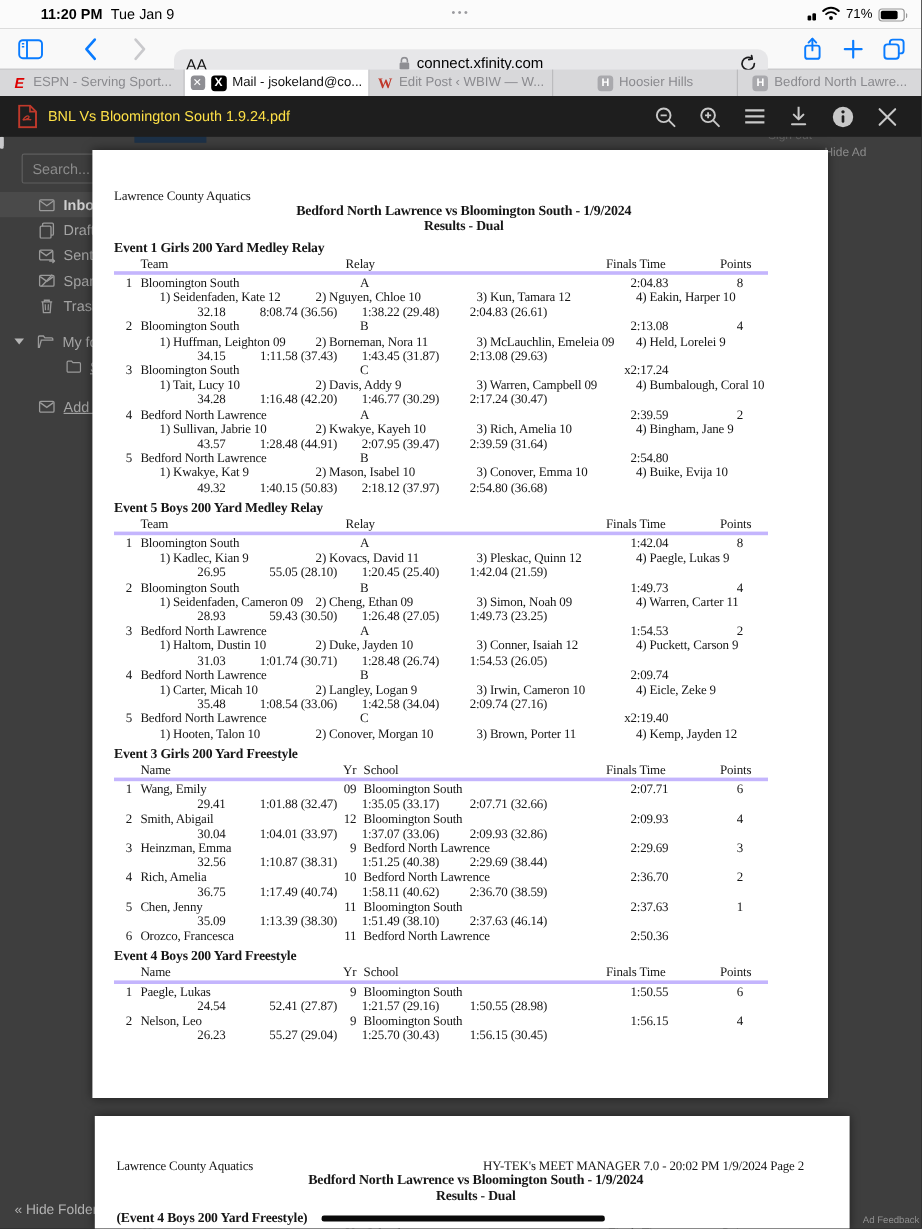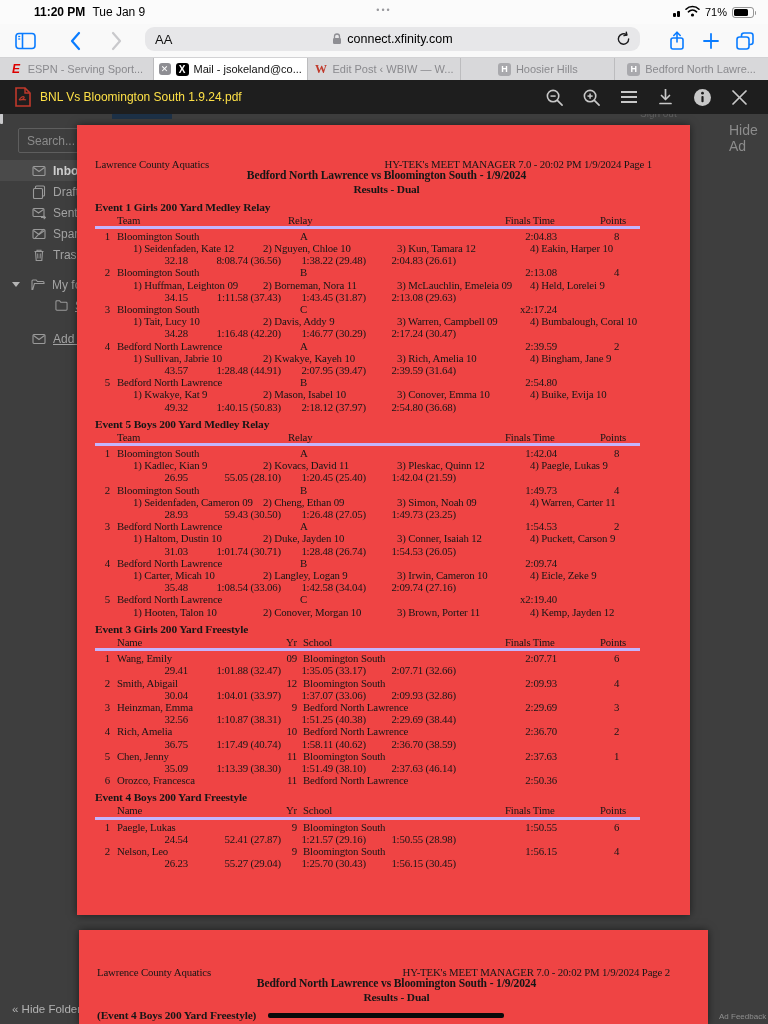--- a/index.html
+++ b/index.html
@@ -16,21 +16,21 @@
   .cellbars{display:flex;align-items:flex-end;gap:1.5px;height:10px;}
   .cellbars i{width:2.5px;border-radius:1px;background:#000;display:block;}
   .cellbars i.dim{background:#c9c9cb;}
   .batt{position:relative;width:22px;height:11px;border:1px solid rgba(0,0,0,.4);border-radius:3px;}
   .batt::after{content:"";position:absolute;right:-3px;top:3px;width:1.5px;height:4px;background:rgba(0,0,0,.4);border-radius:0 1px 1px 0;}
   .batt i{position:absolute;left:1px;top:1px;bottom:1px;width:70%;background:#000;border-radius:1.5px;}
 
   
   .navbar{position:absolute;left:0;top:24px;width:768px;height:34px;background:#f9f9f9;border-bottom:1px solid #d2d2d4;display:flex;align-items:center;z-index:30;}
   .nav-btn{display:flex;align-items:center;justify-content:center;width:34px;height:30px;cursor:pointer;}
-  .pill{position:absolute;left:145px;top:3px;width:495px;height:16px;background:#e7e7e9;border-radius:9px;display:flex;align-items:center;padding:12px 10px;}
+  .pill{position:absolute;left:145px;top:17px;width:495px;height:16px;background:#e7e7e9;border-radius:9px;display:flex;align-items:center;padding:12px 10px;}
   .reader{font-size:13px;color:#111;letter-spacing:0;}
   .urlwrap{position:absolute;left:0;right:0;display:flex;align-items:center;justify-content:center;gap:5px;pointer-events:none;}
   .url{font-size:12.5px;color:#000;}
   .pill .reload{position:absolute;right:9px;top:4px;}
   .navright{position:absolute;right:6px;top:2px;display:flex;}
 
   
   .tabbar{position:absolute;left:0;top:58px;width:768px;height:22px;background:#d8d8da;display:flex;z-index:30;}
   .tab{flex:1 1 0;display:flex;align-items:center;justify-content:center;gap:5px;font-size:11px;color:#8a8a8e;border-right:1px solid #bcbcbe;overflow:hidden;white-space:nowrap;cursor:pointer;}
   .tab:last-child{border-right:none;}
@@ -47,41 +47,41 @@
   .pdficon{width:18px;height:20px;margin:0 8px 0 14px;position:relative;flex:0 0 auto;}
   .pdficon svg{display:block;}
   .pdftitle{color:#fde047;font-size:12px;}
   .pdfactions{position:absolute;right:10px;top:0;height:34px;display:flex;align-items:center;gap:0;}
   .pdfactions .abtn{width:37px;height:34px;display:flex;align-items:center;justify-content:center;cursor:pointer;}
 
   
   .dim{position:absolute;left:0;top:114px;width:768px;height:910px;background:#3e3e3e;z-index:1;}
   .bluebar{position:absolute;left:112px;top:-1px;width:60px;height:6px;background:#1d3147;}
   .signout{position:absolute;left:640px;top:-6px;color:#5f5f5f;font-size:10px;}
-  .hidead{position:absolute;left:729px;top:8px;color:#8c8c8c;font-size:14px;cursor:pointer;}
+  .hidead{position:absolute;left:687px;top:8px;color:#8c8c8c;font-size:10px;cursor:pointer;}
   .search{position:absolute;left:18px;top:14px;width:190px;height:25px;background:transparent;border:1px solid #5e5e5e;border-radius:2px;color:#9a9a9a;font-size:12px;padding:0 8px;outline:none;}
   .search::placeholder{color:#8b8b8b;}
   .menu{position:absolute;left:0;top:46px;width:240px;}
   .mrow{display:flex;align-items:center;height:21px;color:#a3a3a3;font-size:12px;cursor:pointer;}
   .mrow .mic{width:14px;height:14px;margin-left:32px;margin-right:7px;flex:0 0 auto;}
   .mrow.active{background:#4a4a4a;color:#cfcfcf;font-weight:bold;}
   .foldrow{display:flex;align-items:center;height:21px;margin-top:9px;color:#a3a3a3;font-size:12px;cursor:pointer;}
   .caret{margin-left:12px;width:0;height:0;border-left:4.5px solid transparent;border-right:4.5px solid transparent;border-top:5px solid #b5b5b5;}
   .foldrow .mic{width:14px;height:14px;margin-left:11px;margin-right:7px;}
   .subrow{display:flex;align-items:center;height:21px;color:#a3a3a3;font-size:12px;cursor:pointer;}
   .subrow .mic{width:13px;height:13px;margin-left:55px;margin-right:7px;}
   .subrow span,.addrow span{text-decoration:underline;}
   .addrow{display:flex;align-items:center;height:21px;margin-top:12px;color:#a3a3a3;font-size:12px;cursor:pointer;}
   .addrow .mic{width:14px;height:14px;margin-left:32px;margin-right:7px;}
 
   .hidefolder{position:absolute;left:12px;top:1003px;color:#b2b2b2;font-size:11.5px;z-index:5;cursor:pointer;}
   .adfeedback{position:absolute;left:719px;top:1012px;color:#8f8f8f;font-size:8px;z-index:5;cursor:pointer;}
 
   
-  .page{position:absolute;background:#ef4444;z-index:10;overflow:hidden;box-shadow:0 0 8px rgba(0,0,0,.55);}
+  .page{position:absolute;background:#ffffff;z-index:10;overflow:hidden;box-shadow:0 0 8px rgba(0,0,0,.55);}
   .page1{left:77px;top:125px;width:613px;height:790px;padding:33px 12px 0 18px;}
   .page2{left:79px;top:930px;width:629px;height:94px;padding:36px 12px 0 18px;}
   .pdf-doc{font-family:"Liberation Serif",serif;color:#161616;font-size:10.8px;line-height:12.2px;letter-spacing:-0.15px;}
   .pg-head{display:flex;justify-content:space-between;}
   .pg-head .meta{margin-right:26px;}
   .pg-title{text-align:center;font-weight:bold;font-size:11.6px;line-height:12.8px;}
   .pg-sub{text-align:center;font-weight:bold;font-size:11.4px;line-height:12.6px;}
   .ev-title{font-weight:bold;font-size:11.4px;margin-top:5px;line-height:13px;}
   .r-main{display:grid;grid-template-columns:22px 183px 205px 95px 78px;}
   .i-main{display:grid;grid-template-columns:22px 158px 22px 208px 95px 78px;}
@@ -329,21 +329,20 @@
             <path d="M1.5 3.5 L7 7.5 L12.5 3.5" fill="none" stroke="#9a9a9a" stroke-width="1.1"></path>
           </svg>
           <span>Add m</span>
         </div>
       </div>
   </div>
 
   <div class="page page1 pdf-doc">
     <div class="pg-head">
       <span>Lawrence County Aquatics</span>
-      <span class="meta">HY-TEK's MEET MANAGER 7.0 - 20:02 PM  1/9/2024  Page 1</span>
     </div>
     <div class="pg-title">Bedford North Lawrence vs Bloomington South - 1/9/2024</div>
     <div class="pg-sub">Results - Dual</div>
     <div id="events">
         <div class="ev-title">Event 1  Girls 200 Yard Medley Relay</div>
         <div class="r-main ev-head">
           <span class="c-place"></span>
           <span>Team</span>
           <span class="h-relay">Relay</span>
           <span>Finals Time</span>

